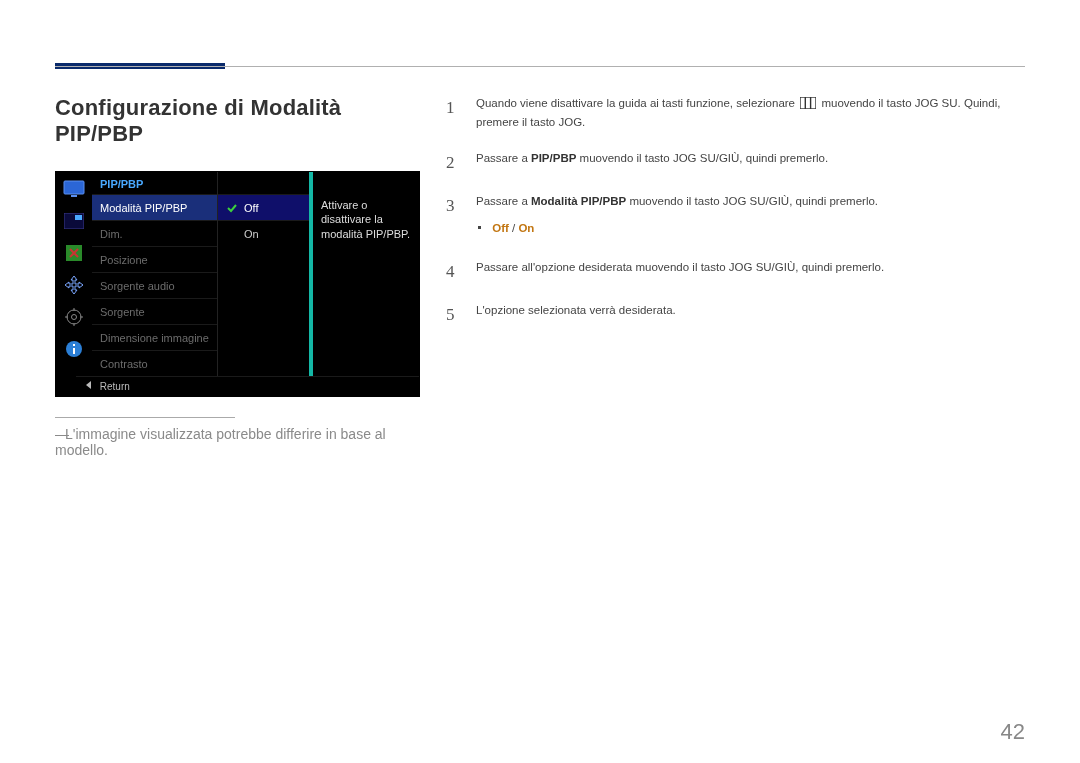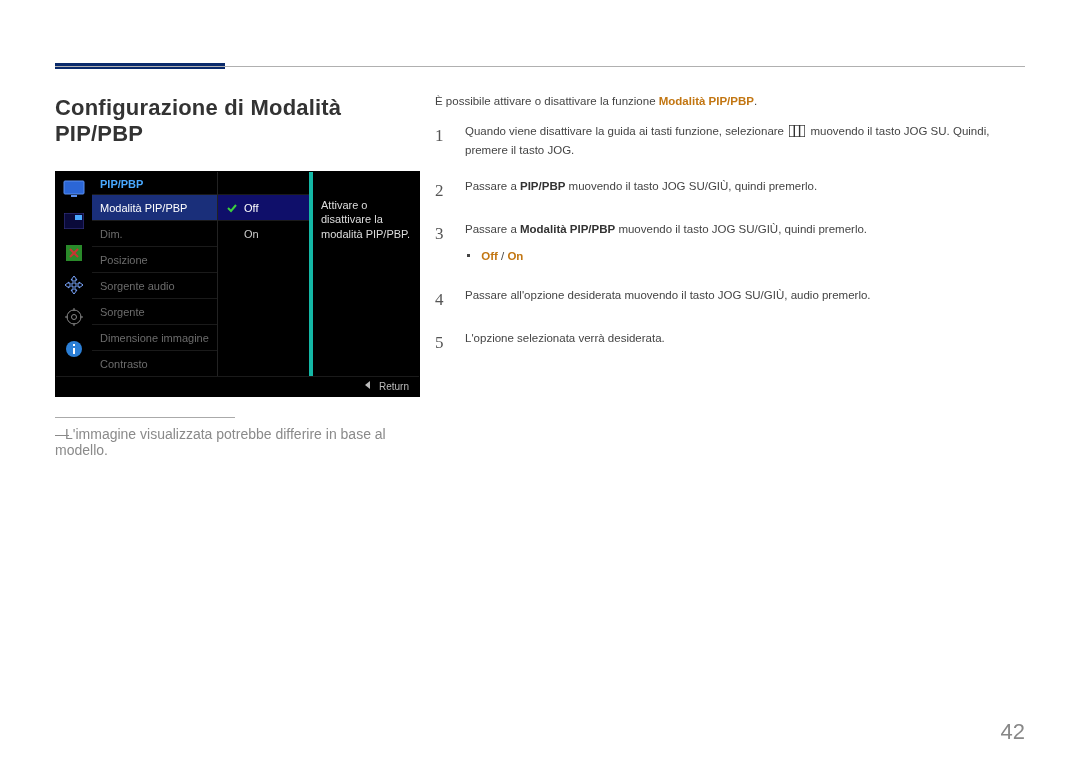--- a/index.html
+++ b/index.html
@@ -26,21 +26,21 @@
     width: 170px;
     height: 6px;
     background: #0a2a6b;
   }
   .page-wrap {
     position: absolute;
     top: 95px;
     left: 55px;
     right: 55px;
     display: flex;
-    gap: 10px;
+    gap: 21px;
   }
   .left-col { width: 370px; flex-shrink: 0; }
   .right-col { flex: 1; }
   .heading {
     font-size: 22px;
     font-weight: 600;
     color: #333;
     margin-bottom: 24px;
     letter-spacing: 0.2px;
   }
@@ -101,26 +101,26 @@
     align-items: center;
     gap: 6px;
   }
   .osd-opt.sel { background: #0f0f6a; color: #fff; }
   .check {
     width: 12px; height: 12px;
     display: inline-flex; align-items: center; justify-content: center;
     color: #3cd03c;
   }
   .osd-footer {
-    text-align: right;
     padding: 4px 10px 4px;
     color: #bbb;
     font-size: 10px;
     border-top: 1px solid #1a1a1a;
     background: #000;
+    margin-left: 20px;
   }
   .osd-footer .tri {
     display: inline-block;
     width: 0; height: 0;
     border-top: 4px solid transparent;
     border-bottom: 4px solid transparent;
     border-right: 5px solid #bbb;
     margin-right: 6px;
     vertical-align: 1px;
   }
@@ -289,23 +289,20 @@
       </div>
     </div>
 
     <div class="footnote-rule"></div>
     <div class="footnote">
       <span class="dash">―</span><span>L'immagine visualizzata potrebbe differire in base al modello.</span>
     </div>
   </div>
 
   <div class="right-col">
-    <p class="intro">
-      <span>È possibile attivare o disattivare la funzione </span><span class="accent">Modalità PIP/PBP</span><span>.</span>
-    </p>
 
     <div class="steps">
 
       <div class="step">
         <div class="step-num">1</div>
         <div class="step-body">
           <span>Quando viene disattivare la guida ai tasti funzione, selezionare </span>
           <span class="inline-icon">
             <svg width="16" height="12" viewBox="0 0 16 12">
                 <rect x="0" y="0" width="16" height="12" fill="none" stroke="#333" stroke-width="1.4"></rect>
@@ -330,21 +327,21 @@
           <span>Passare a </span><span class="bold">Modalità PIP/PBP</span><span> muovendo il tasto JOG SU/GIÙ, quindi premerlo.</span>
           <div class="bullet-row">
             <span class="bullet-dot"></span>
             <span class="accent2">Off</span><span> / </span><span class="accent2">On</span>
           </div>
         </div>
       </div>
 
       <div class="step">
         <div class="step-num">4</div>
-        <div class="step-body">Passare all'opzione desiderata muovendo il tasto JOG SU/GIÙ, audio premerlo.</div>
+        <div class="step-body">Passare all'opzione desiderata muovendo il tasto JOG SU/GIÙ, quindi premerlo.</div>
       </div>
 
       <div class="step">
         <div class="step-num">5</div>
         <div class="step-body">L'opzione selezionata verrà desiderata.</div>
       </div>
 
     </div>
   </div>
 </div>

